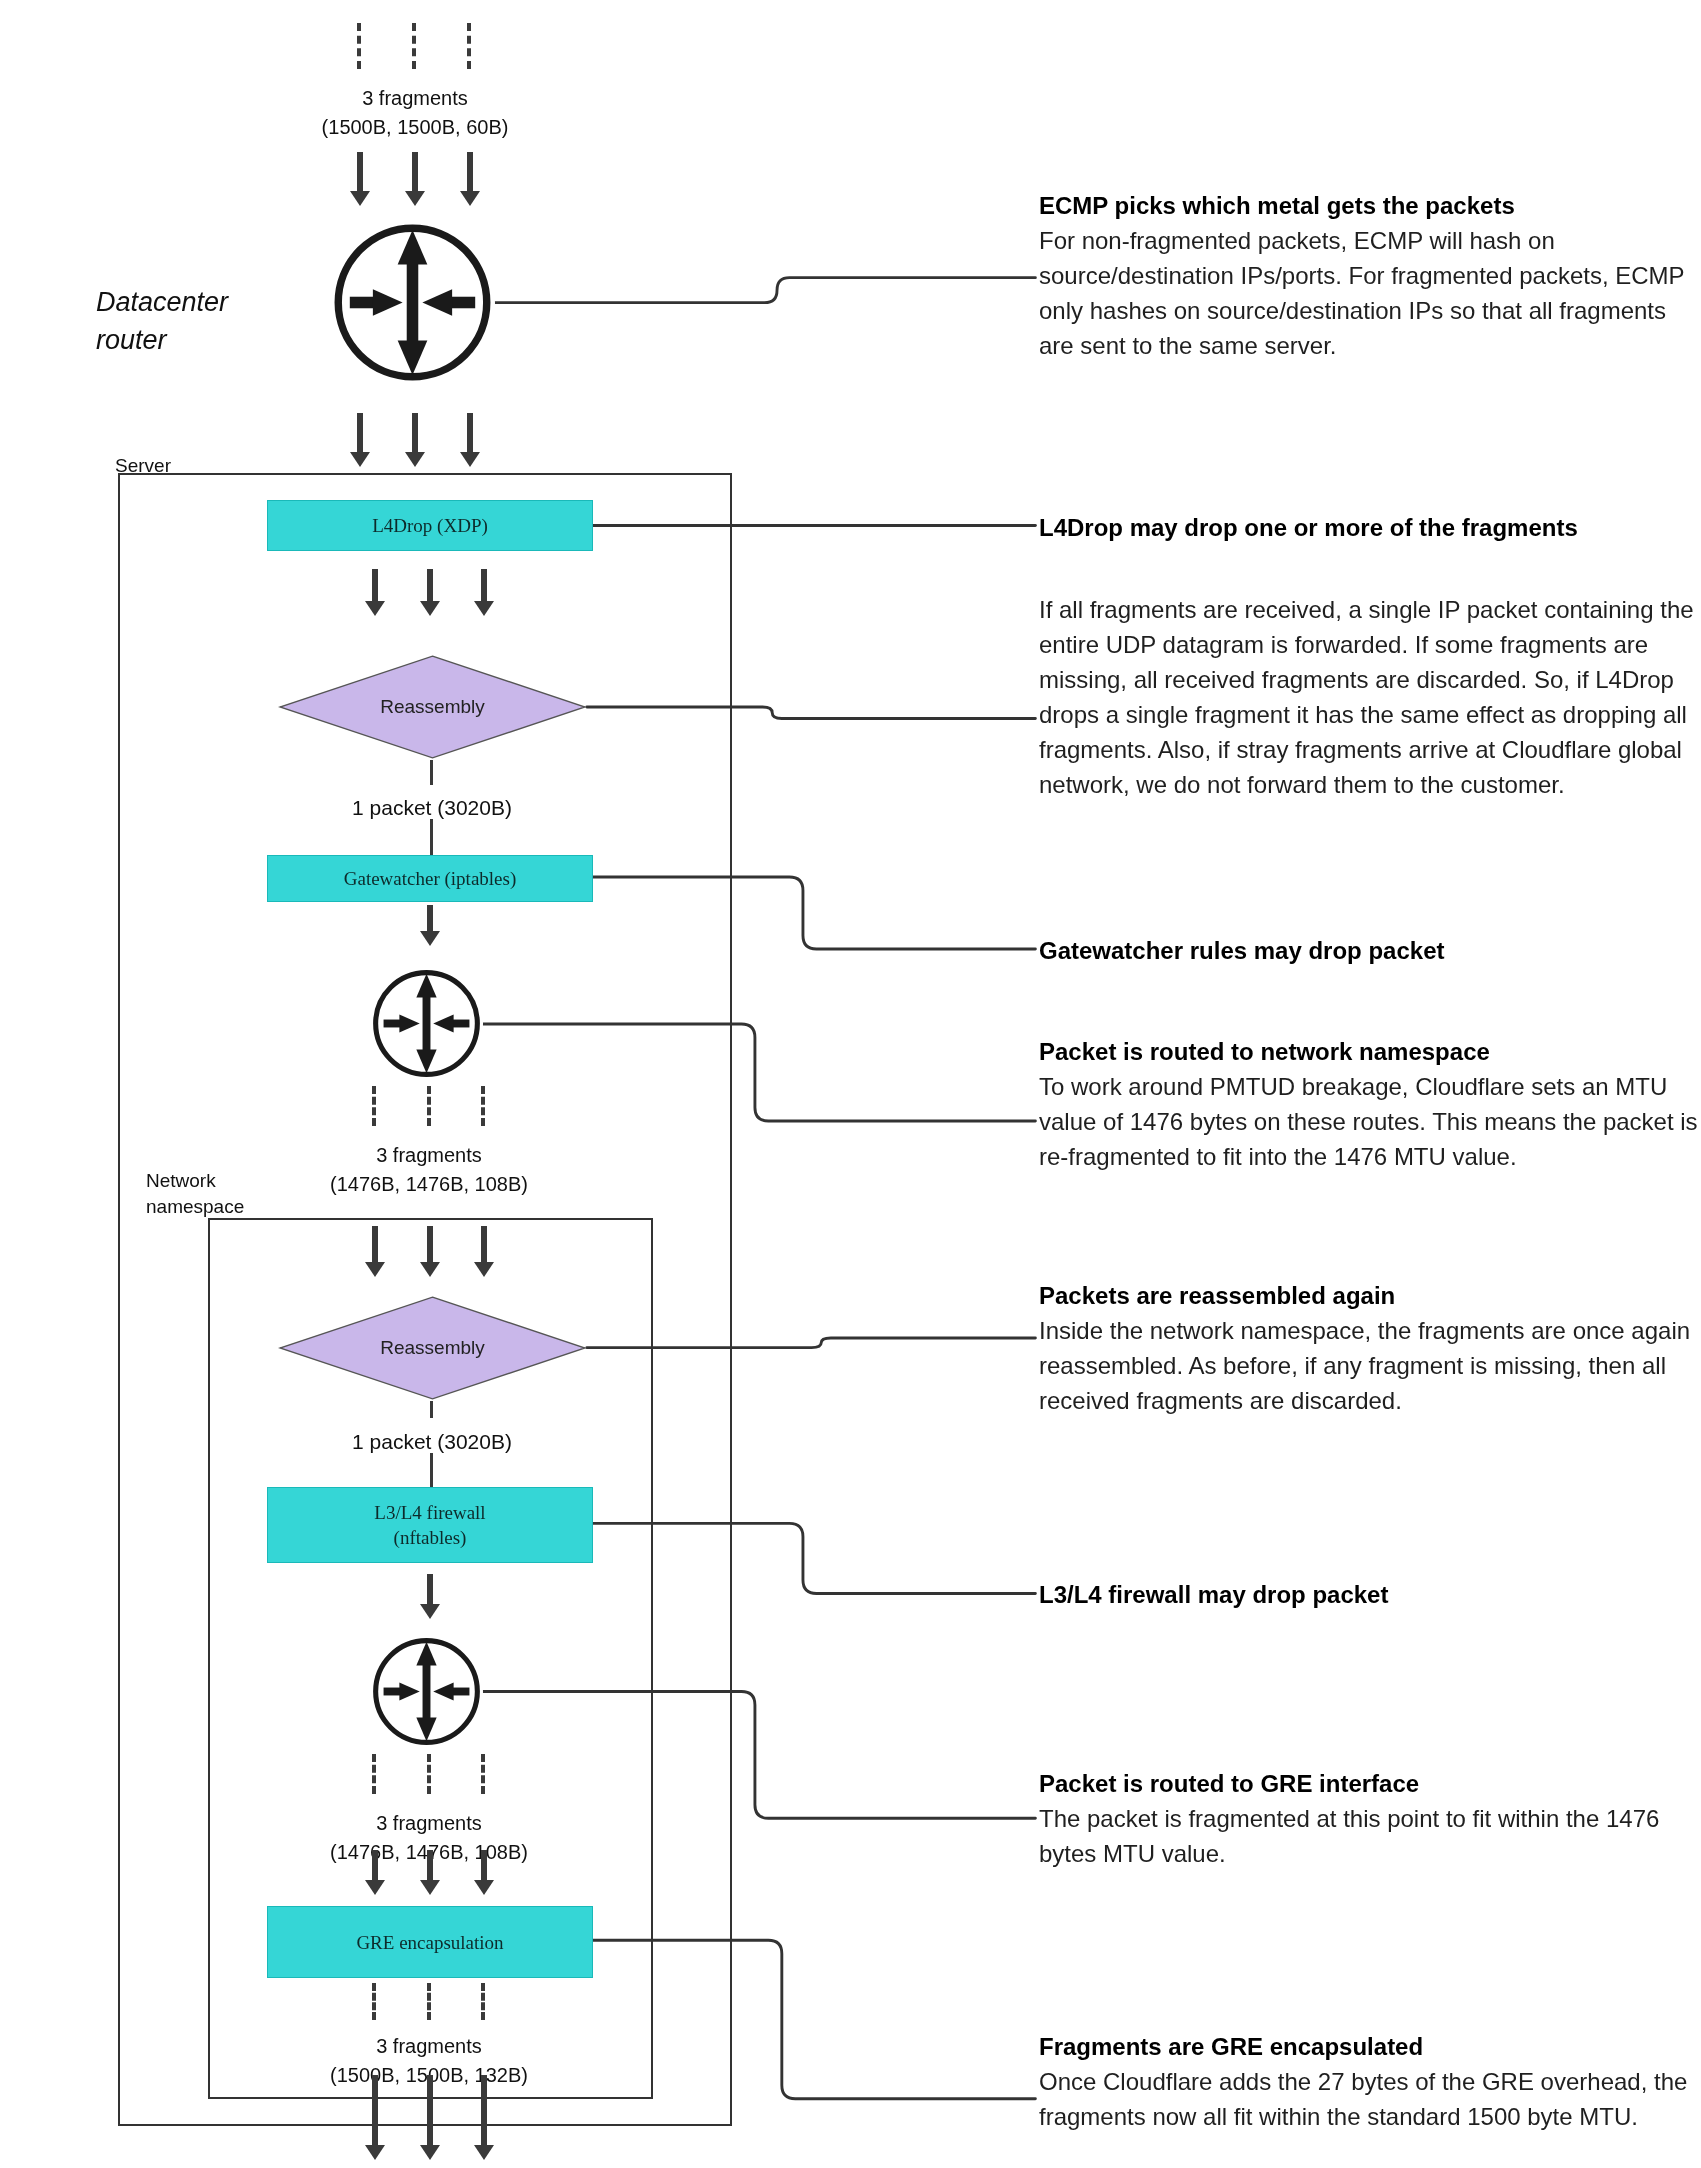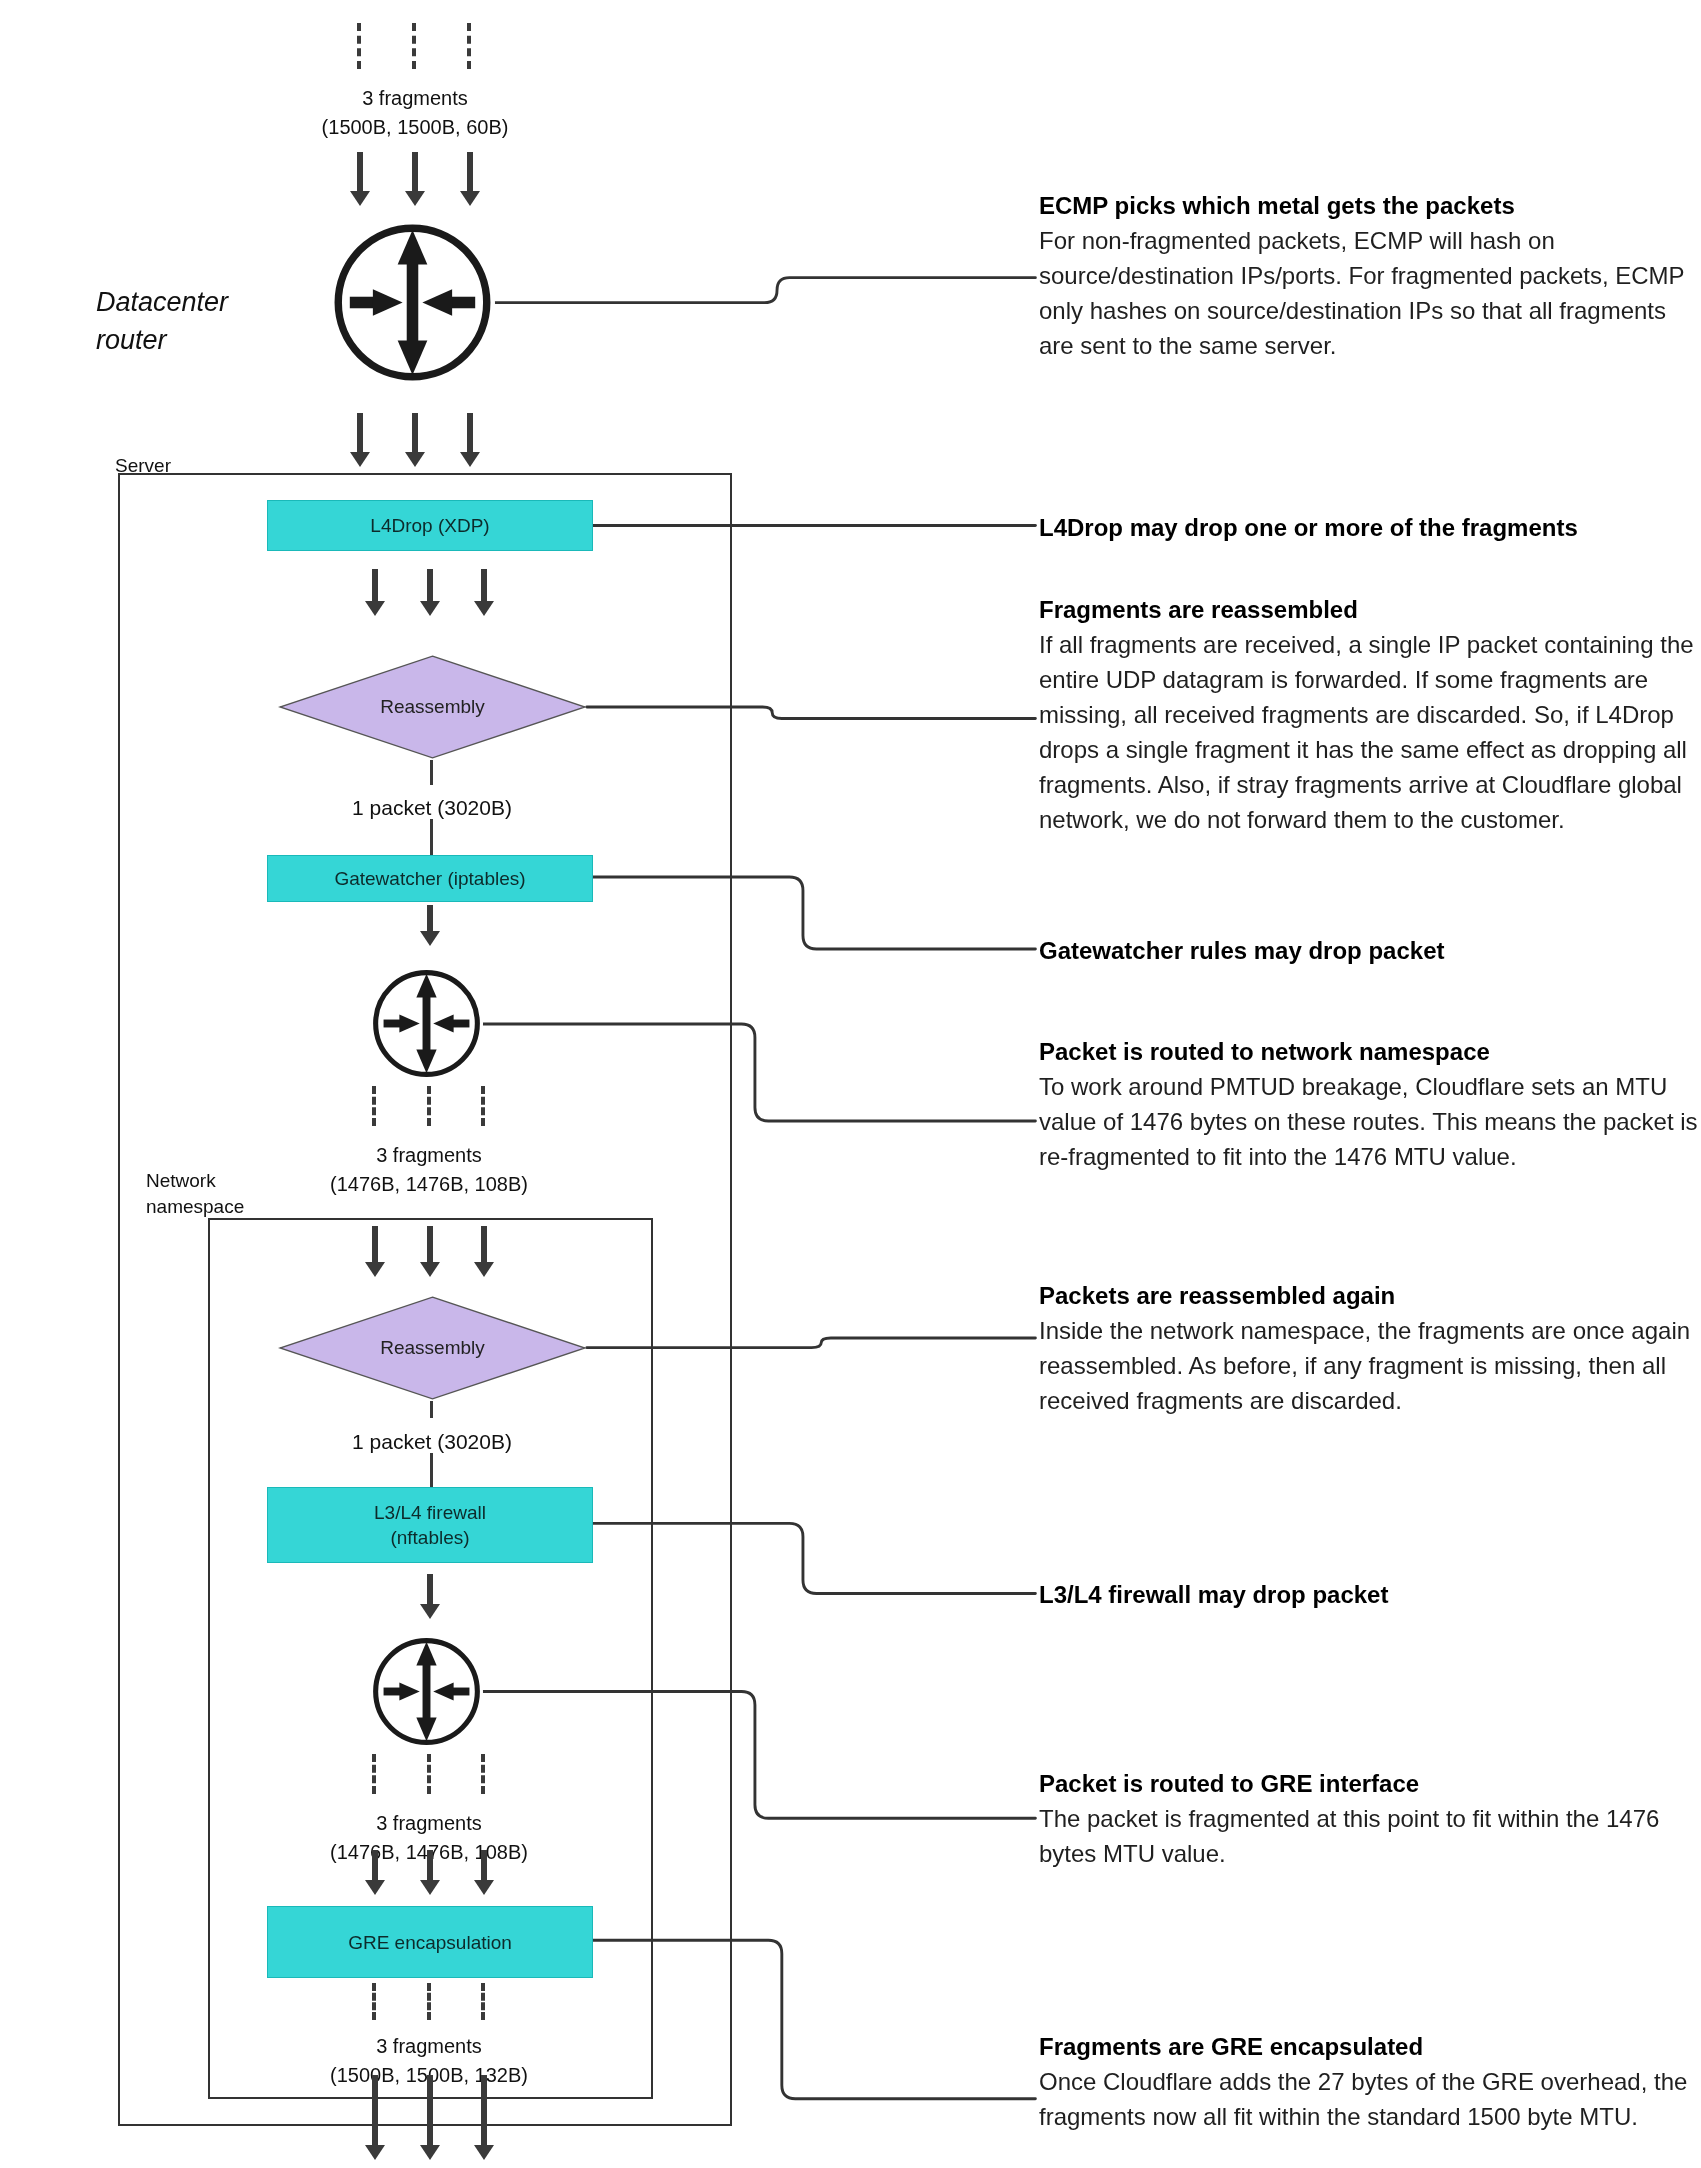--- a/index.html
+++ b/index.html
@@ -11,21 +11,21 @@
   .ar::after{content:"";position:absolute;left:50%;bottom:-14.4px;transform:translateX(-50%);
     border:solid transparent;border-width:15.4px 10.6px 0 10.6px;border-top-color:#3a3a3a;}
   
   .dash{position:absolute;width:0;border-left:4.8px dashed #3a3a3a;z-index:5;}
   
   .seg{position:absolute;width:2.9px;background:#3a3a3a;z-index:3;}
 
   
   .node{position:absolute;background:#35d6d6;border:1px solid #1ab9b9;display:flex;
     align-items:center;justify-content:center;text-align:center;font-size:19px;
-    color:#0d2b2b;z-index:4;white-space:pre-line;line-height:25px;}
+    color:#0d2b2b;z-index:4;white-space:pre-line;line-height:25px;font-family:Liberation Serif, serif;}
 
   
   .diamond{position:absolute;z-index:4;}
   .diamond svg{position:absolute;inset:0;}
   .diamond .dlabel{position:absolute;inset:0;display:flex;align-items:center;
     justify-content:center;font-size:19px;color:#222;}
 
   
   .router{position:absolute;z-index:4;background:#fff;border-radius:50%;}
 
@@ -198,21 +198,20 @@
   <div class="ann" style="top:188px">
     <div class="ann-h">ECMP picks which metal gets the packets</div>
     <div class="ann-b">For non-fragmented packets, ECMP will hash on source/destination IPs/ports. For fragmented packets, ECMP only hashes on source/destination IPs so that all fragments are sent to the same server.</div>
   </div>
 
   <div class="ann" style="top:510px">
     <div class="ann-h">L4Drop may drop one or more of the fragments</div>
   </div>
 
   <div class="ann" style="top:592px">
-    <div class="ann-h">Fragments are reassembled</div>
     <div class="ann-b">If all fragments are received, a single IP packet containing the entire UDP datagram is forwarded. If some fragments are missing, all received fragments are discarded. So, if L4Drop drops a single fragment it has the same effect as dropping all fragments. Also, if stray fragments arrive at Cloudflare global network, we do not forward them to the customer.</div>
   </div>
 
   <div class="ann" style="top:933px">
     <div class="ann-h">Gatewatcher rules may drop packet</div>
   </div>
 
   <div class="ann" style="top:1034px">
     <div class="ann-h">Packet is routed to network namespace</div>
     <div class="ann-b">To work around PMTUD breakage, Cloudflare sets an MTU value of 1476 bytes on these routes. This means the packet is re-fragmented to fit into the 1476 MTU value.</div>

